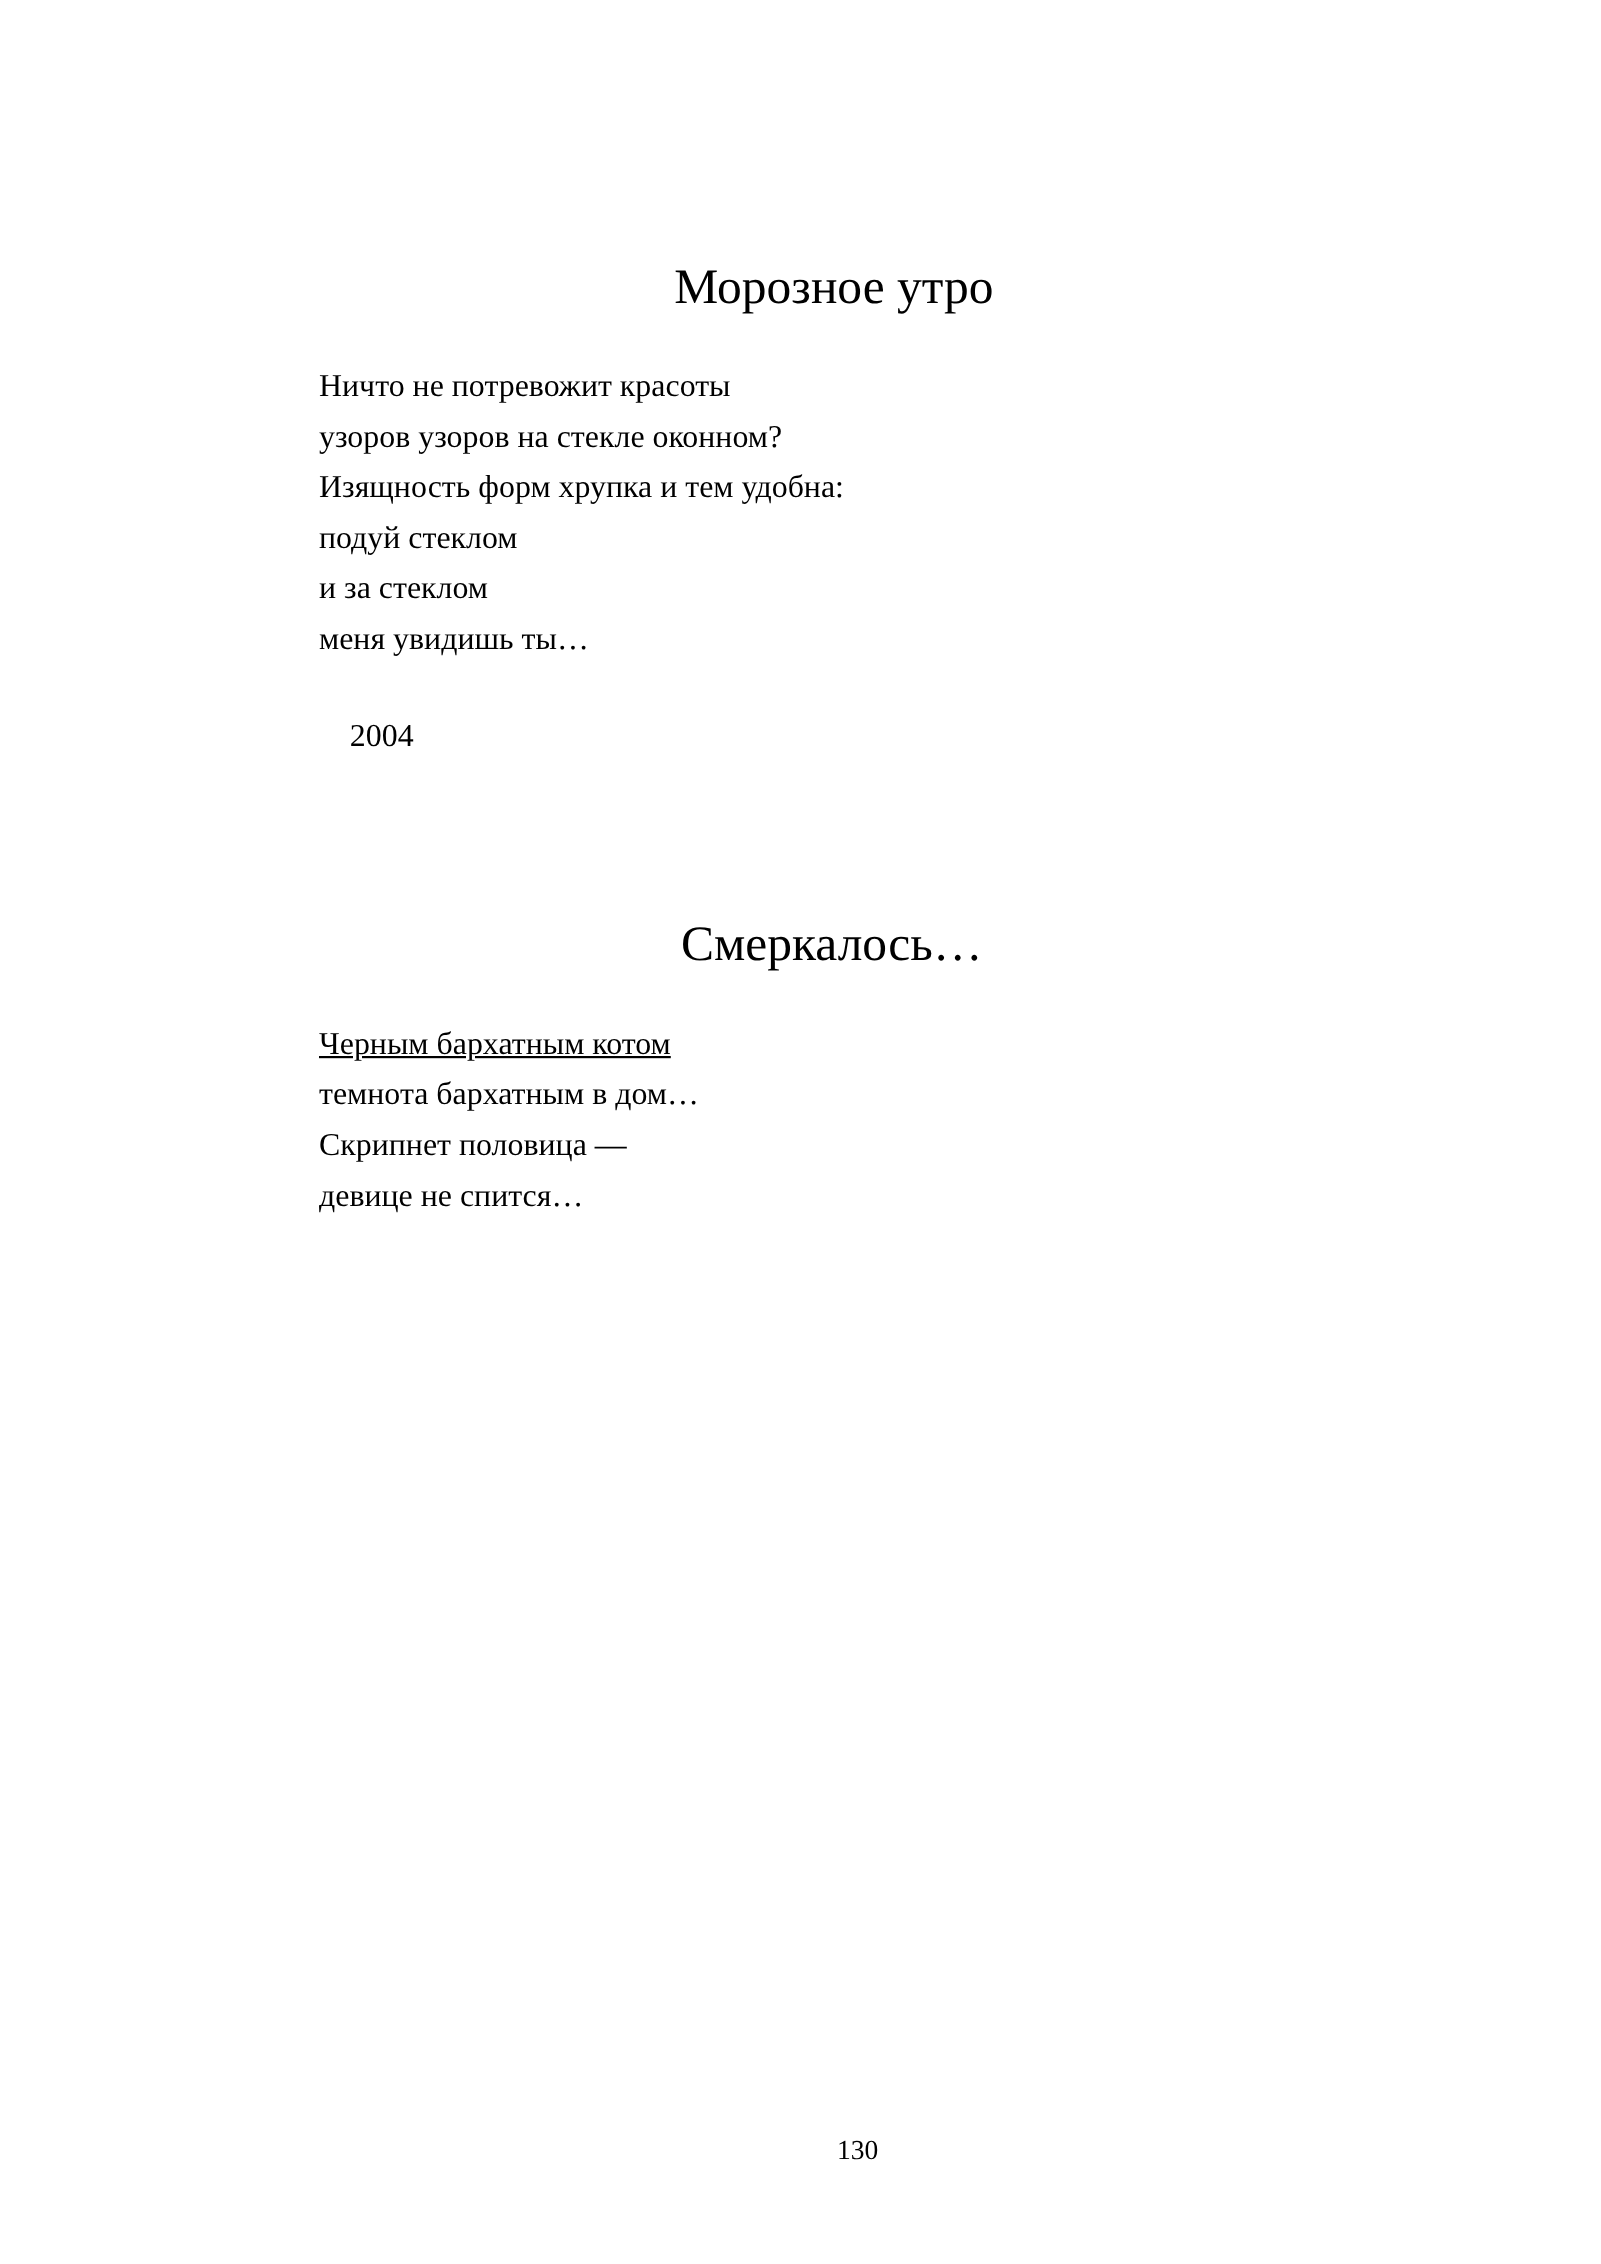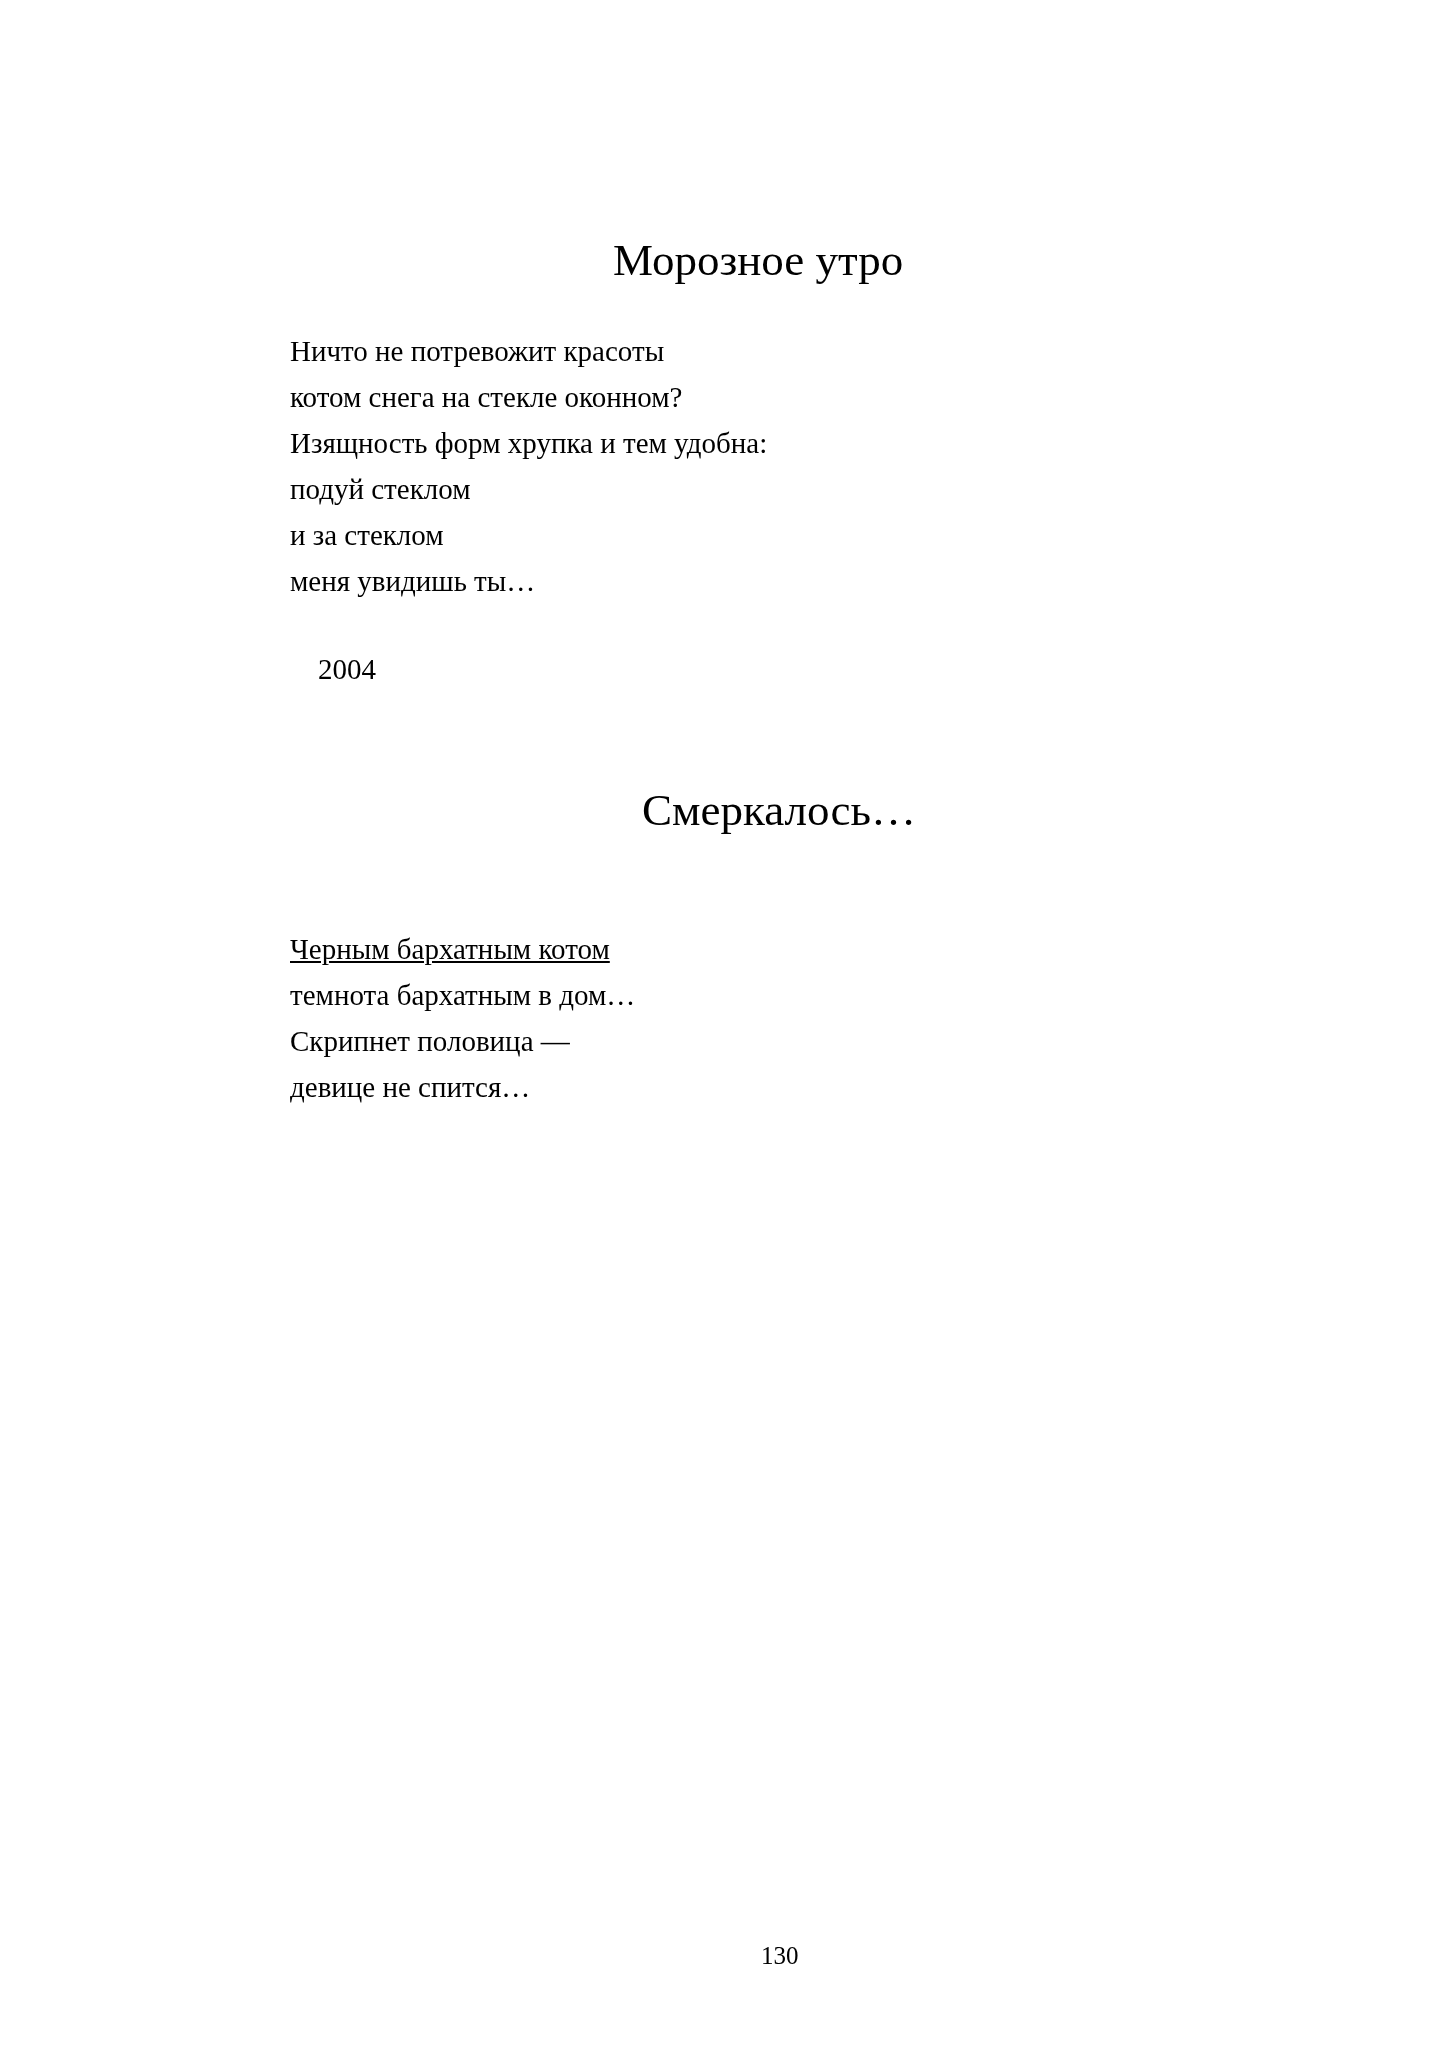--- a/index.html
+++ b/index.html
@@ -9,29 +9,29 @@
   .line { position: absolute; left: 290px; font-size: 29px; line-height: 1; white-space: nowrap; }
   .pagenum { position: absolute; left: 761px; top: 1943px; font-size: 25px; line-height: 1; }
 </style>
 </head>
 <body>
 
 <div>
   <div class="title" style="left:613px; top:238px;">Морозное утро</div>
 
   <div class="line" style="top:337px;">Ничто не потревожит красоты</div>
-  <div class="line" style="top:383px;">котом снега на стекле оконном?</div>
+  <div class="line" style="top:383px;">узоров узоров на стекле оконном?</div>
   <div class="line" style="top:429px;">Изящность форм хрупка и тем удобна:</div>
   <div class="line" style="top:475px;">подуй стеклом</div>
   <div class="line" style="top:521px;">и за стеклом</div>
   <div class="line" style="top:567px;">меня увидишь ты…</div>
 
   <div class="line" style="top:655px;margin-left:28px;">2004</div>
 
-  <div class="title" style="left:619px; top:788px;margin-left:23px;">Смеркалось…</div>
+  <div class="title" style="left:619px; top:836px;">Смеркалось…</div>
 
   <div class="line" style="top:935px;text-decoration:underline;">Черным бархатным котом</div>
   <div class="line" style="top:981px;">темнота бархатным в дом…</div>
   <div class="line" style="top:1027px;">Скрипнет половица —</div>
   <div class="line" style="top:1073px;">девице не спится…</div>
 
   <div class="pagenum">130</div>
 </div>
 
 </body></html>

